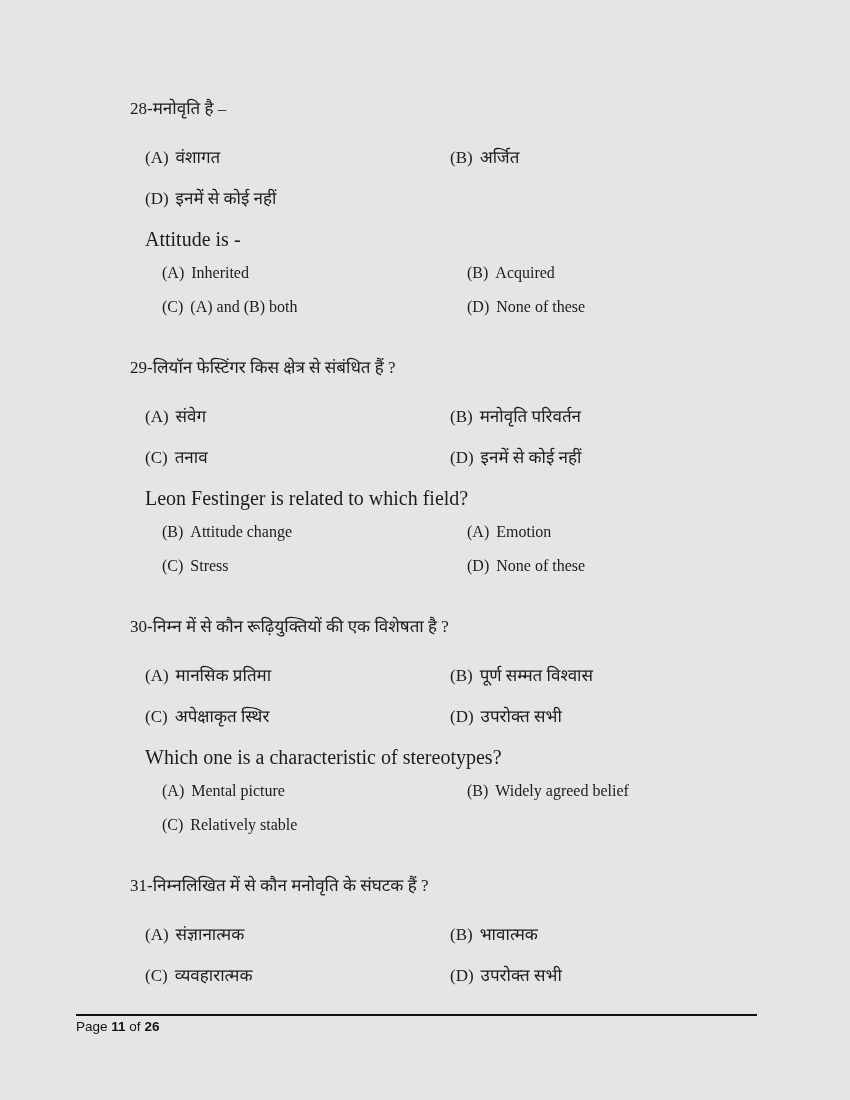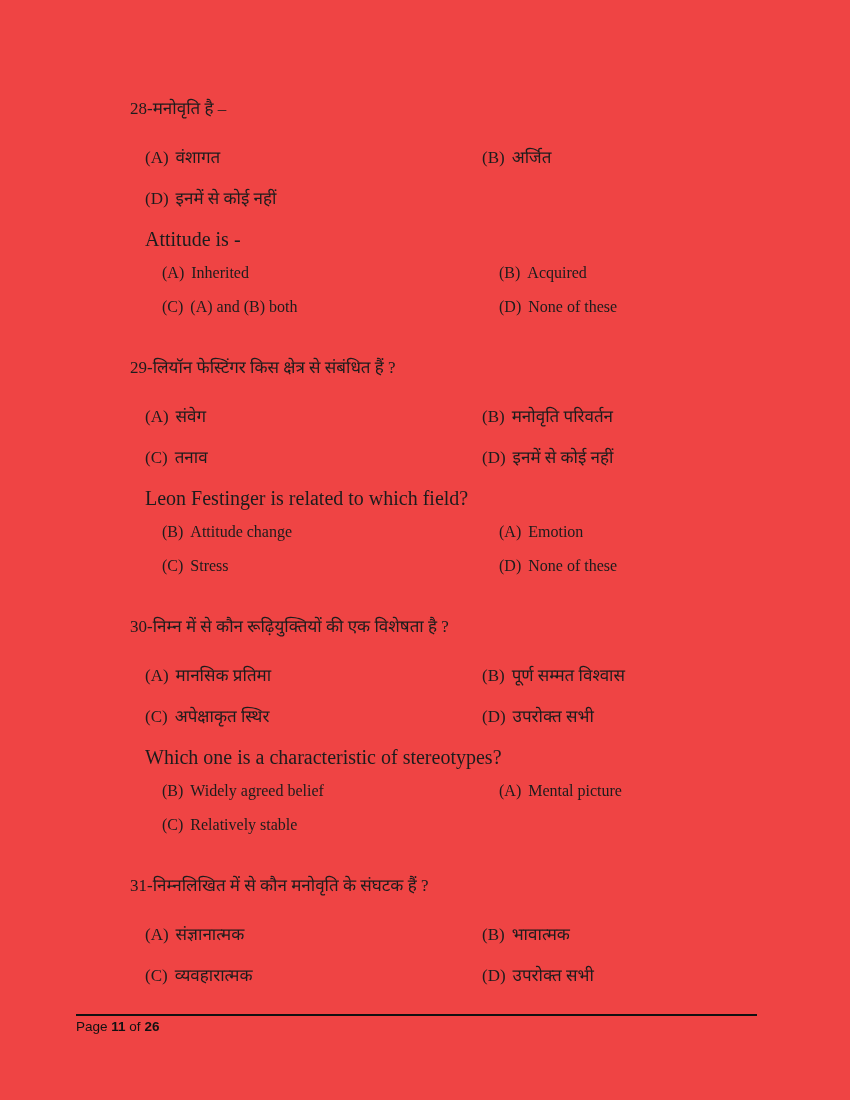--- a/index.html
+++ b/index.html
@@ -1,20 +1,20 @@
 <!DOCTYPE html>
 <html><head>
 <meta charset="utf-8">
 <style>
   html, body { margin: 0; padding: 0; background: #ffffff; }
   .page {
     position: relative;
     width: 850px;
     height: 1100px;
-    background: #ef4444;
+    background: #e5e5e5;
     color: #1c1c1c;
     font-family: "Liberation Serif", "DejaVu Serif", serif;
     overflow: hidden;
   }
   .content {
     position: absolute;
     top: 97px;
     left: 130px;
     right: 80px;
   }
@@ -29,21 +29,20 @@
     white-space: nowrap;
   }
   .q-num { display: inline; }
   .q-text { display: inline; }
 
   
   .opt-row {
     display: grid;
     grid-template-columns: 305px auto;
     margin-left: 15px;
-    gap: 32px;
   }
   .opt-row.row-hi {
     font-size: 17px;
     line-height: 24px;
     margin-bottom: 17px;
   }
   .opt-row.row-en {
     font-size: 16px;
     line-height: 22px;
     margin-bottom: 12px;
@@ -130,22 +129,22 @@
       <div class="opt-row row-hi">
         <div class="opt"><span class="opt-label">(A)</span><span class="opt-text">मानसिक प्रतिमा</span></div>
         <div class="opt"><span class="opt-label">(B)</span><span class="opt-text">पूर्ण सम्मत विश्वास</span></div>
       </div>
       <div class="opt-row row-hi">
         <div class="opt"><span class="opt-label">(C)</span><span class="opt-text">अपेक्षाकृत स्थिर</span></div>
         <div class="opt"><span class="opt-label">(D)</span><span class="opt-text">उपरोक्त सभी</span></div>
       </div>
       <div class="e-title">Which one is a characteristic of stereotypes?</div>
       <div class="opt-row row-en">
+        <div class="opt"><span class="opt-label">(A)</span><span class="opt-text">Mental picture</span></div>
         <div class="opt"><span class="opt-label">(B)</span><span class="opt-text">Widely agreed belief</span></div>
-        <div class="opt"><span class="opt-label">(A)</span><span class="opt-text">Mental picture</span></div>
       </div>
       <div class="opt-row row-en">
         <div class="opt"><span class="opt-label">(C)</span><span class="opt-text">Relatively stable</span></div>
       </div>
     </div>
 
     <div class="question">
       <div class="q-title"><span class="q-num">31-</span><span class="q-text">निम्नलिखित में से कौन मनोवृति के संघटक हैं ?</span></div>
       <div class="opt-row row-hi">
         <div class="opt"><span class="opt-label">(A)</span><span class="opt-text">संज्ञानात्मक</span></div>

